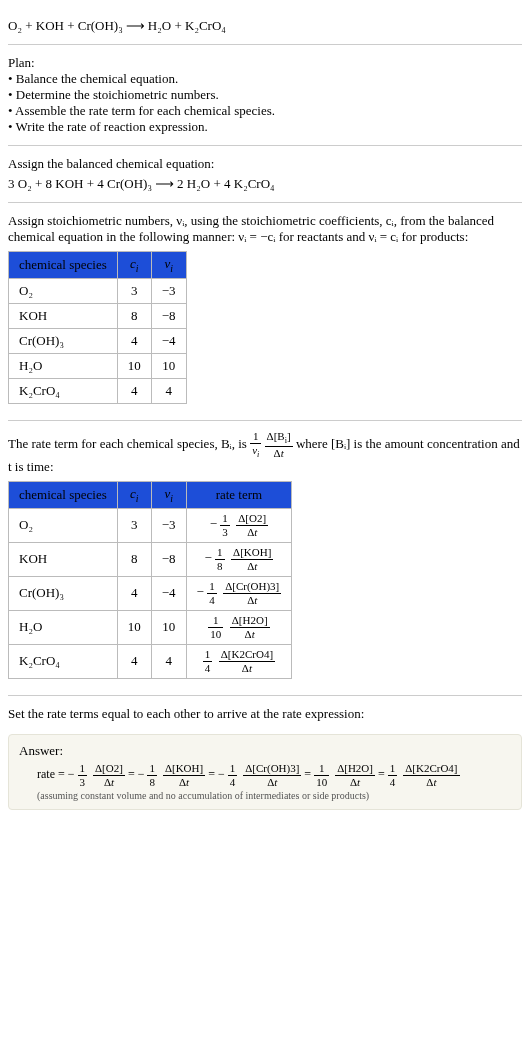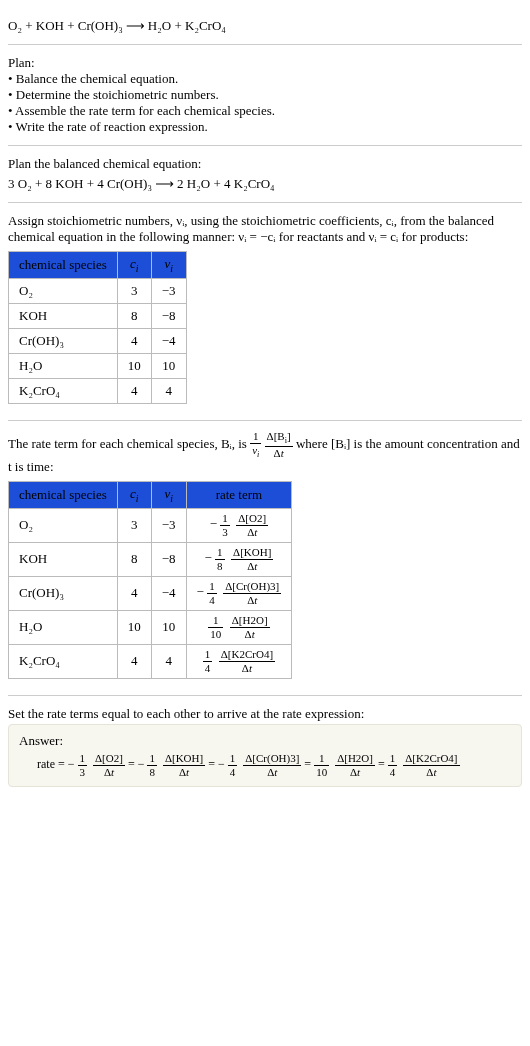--- a/index.html
+++ b/index.html
@@ -58,21 +58,21 @@
   .note {
     font-size: 10px;
     color: #555;
     margin-top: 2px;
   }
   .answerbox {
     background: #f7f6ef;
     border: 1px solid #e5e4d8;
     border-radius: 4px;
     padding: 8px 10px;
-    margin-top: 2px;
+    margin-top: 12px;
   }
   .answerbox .alabel {
     margin-bottom: 4px;
   }
   .indent {
     padding-left: 18px;
   }
   .eq {
     white-space: nowrap;
   }
@@ -88,21 +88,21 @@
 <div class="section">
   <div>Plan:</div>
   <div>• Balance the chemical equation.</div>
   <div>• Determine the stoichiometric numbers.</div>
   <div>• Assemble the rate term for each chemical species.</div>
   <div>• Write the rate of reaction expression.</div>
 </div>
 <hr>
 
 <div class="section">
-  <div>Plan the balanced chemical equation:</div>
+  <div>Assign the balanced chemical equation:</div>
   <div style="margin-top:4px;">3 O₂ + 8 KOH + 4 Cr(OH)₃  ⟶  2 H₂O + 4 K₂CrO₄</div>
 </div>
 <hr>
 
 <div class="section">
   <div>Assign stoichiometric numbers, νᵢ, using the stoichiometric coefficients, cᵢ, from the balanced chemical equation in the following manner: νᵢ = −cᵢ for reactants and νᵢ = cᵢ for products:</div>
   <table class="data">
     <tbody>
         <tr>
       <th>chemical species</th>
@@ -253,14 +253,15 @@
         <span class="frac"><span class="num">1</span><span class="den">10</span></span>
         &nbsp;<span class="frac"><span class="num">Δ[H2O]</span><span class="den">Δ<i>t</i></span></span>
       </span>
       =
       <span>
         <span></span>
         <span class="frac"><span class="num">1</span><span class="den">4</span></span>
         &nbsp;<span class="frac"><span class="num">Δ[K2CrO4]</span><span class="den">Δ<i>t</i></span></span>
       </span>
     </div>
+    <div class="indent note">(assuming constant volume and no accumulation of intermediates or side products)</div>
   </div>
 </div>
 
 </body></html>

